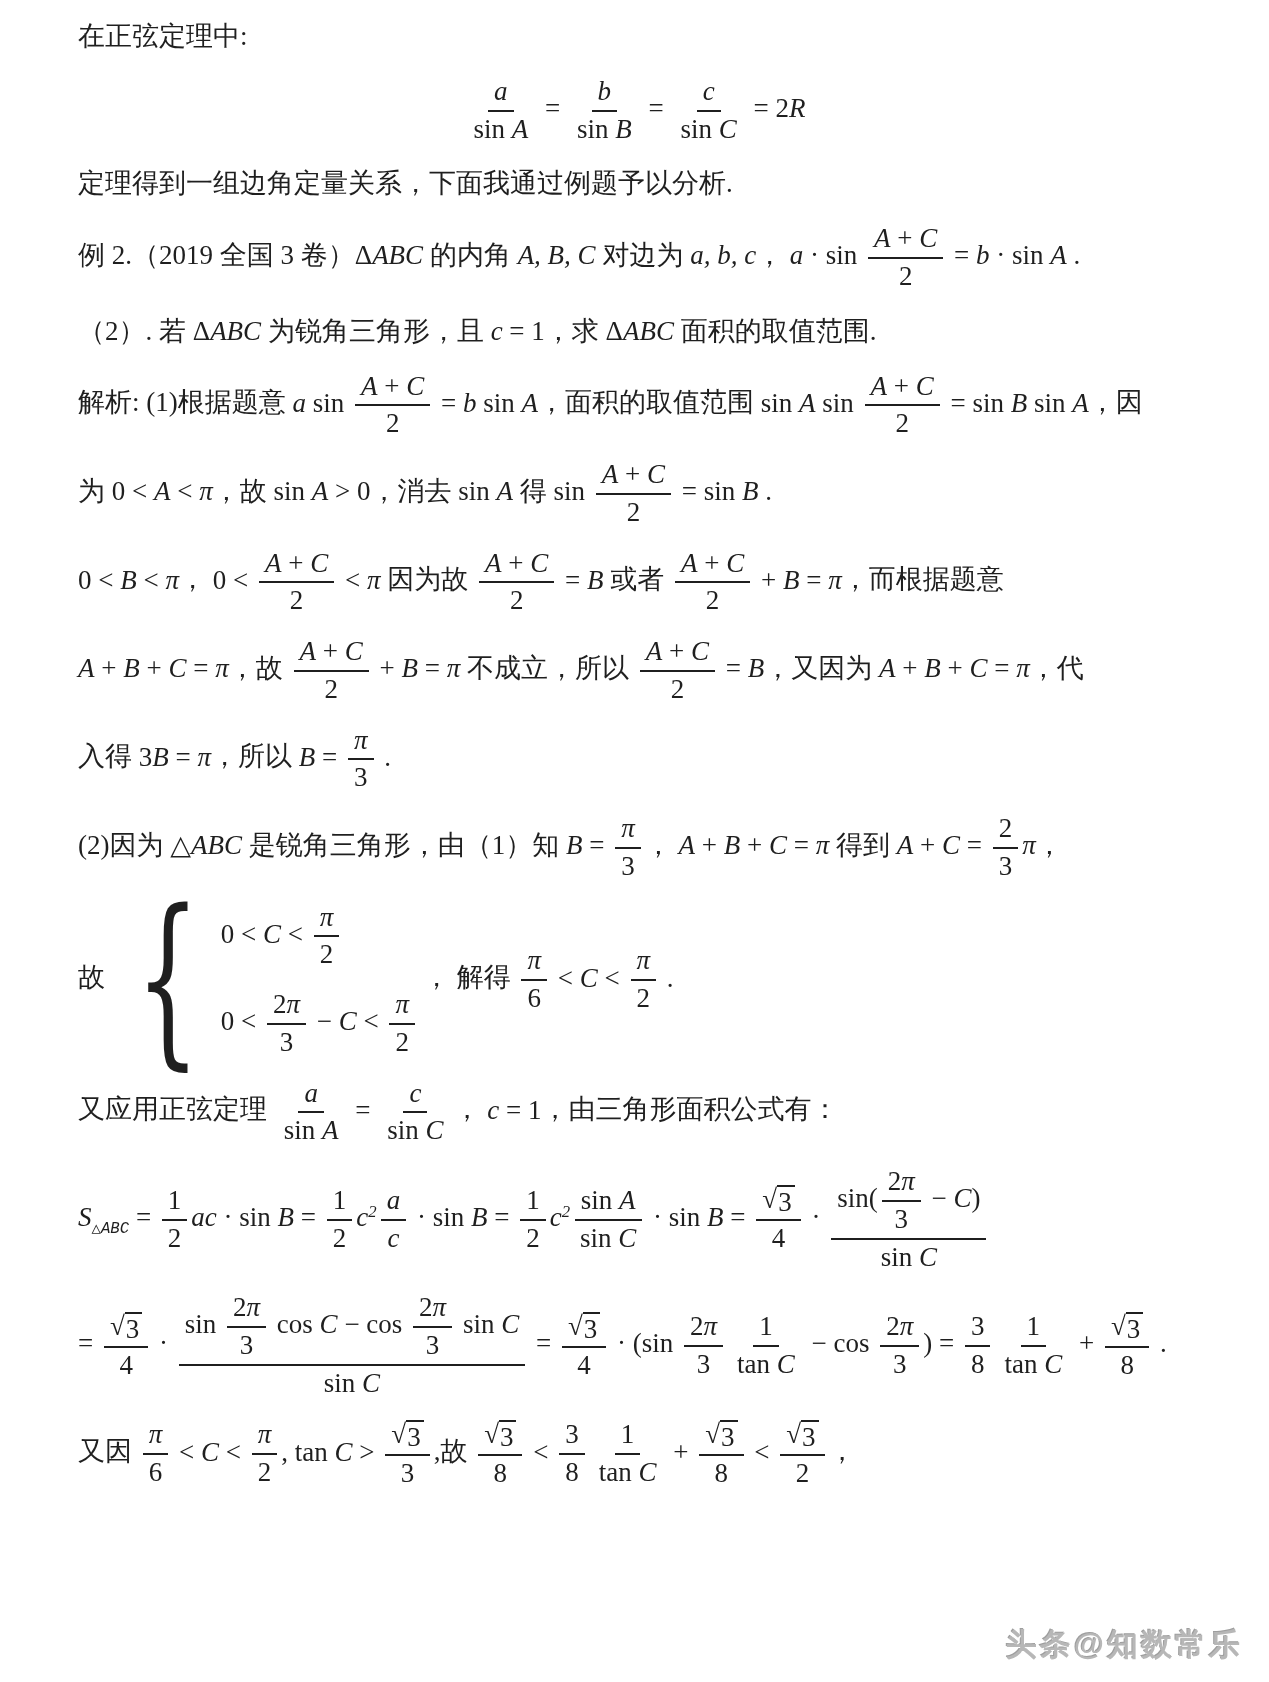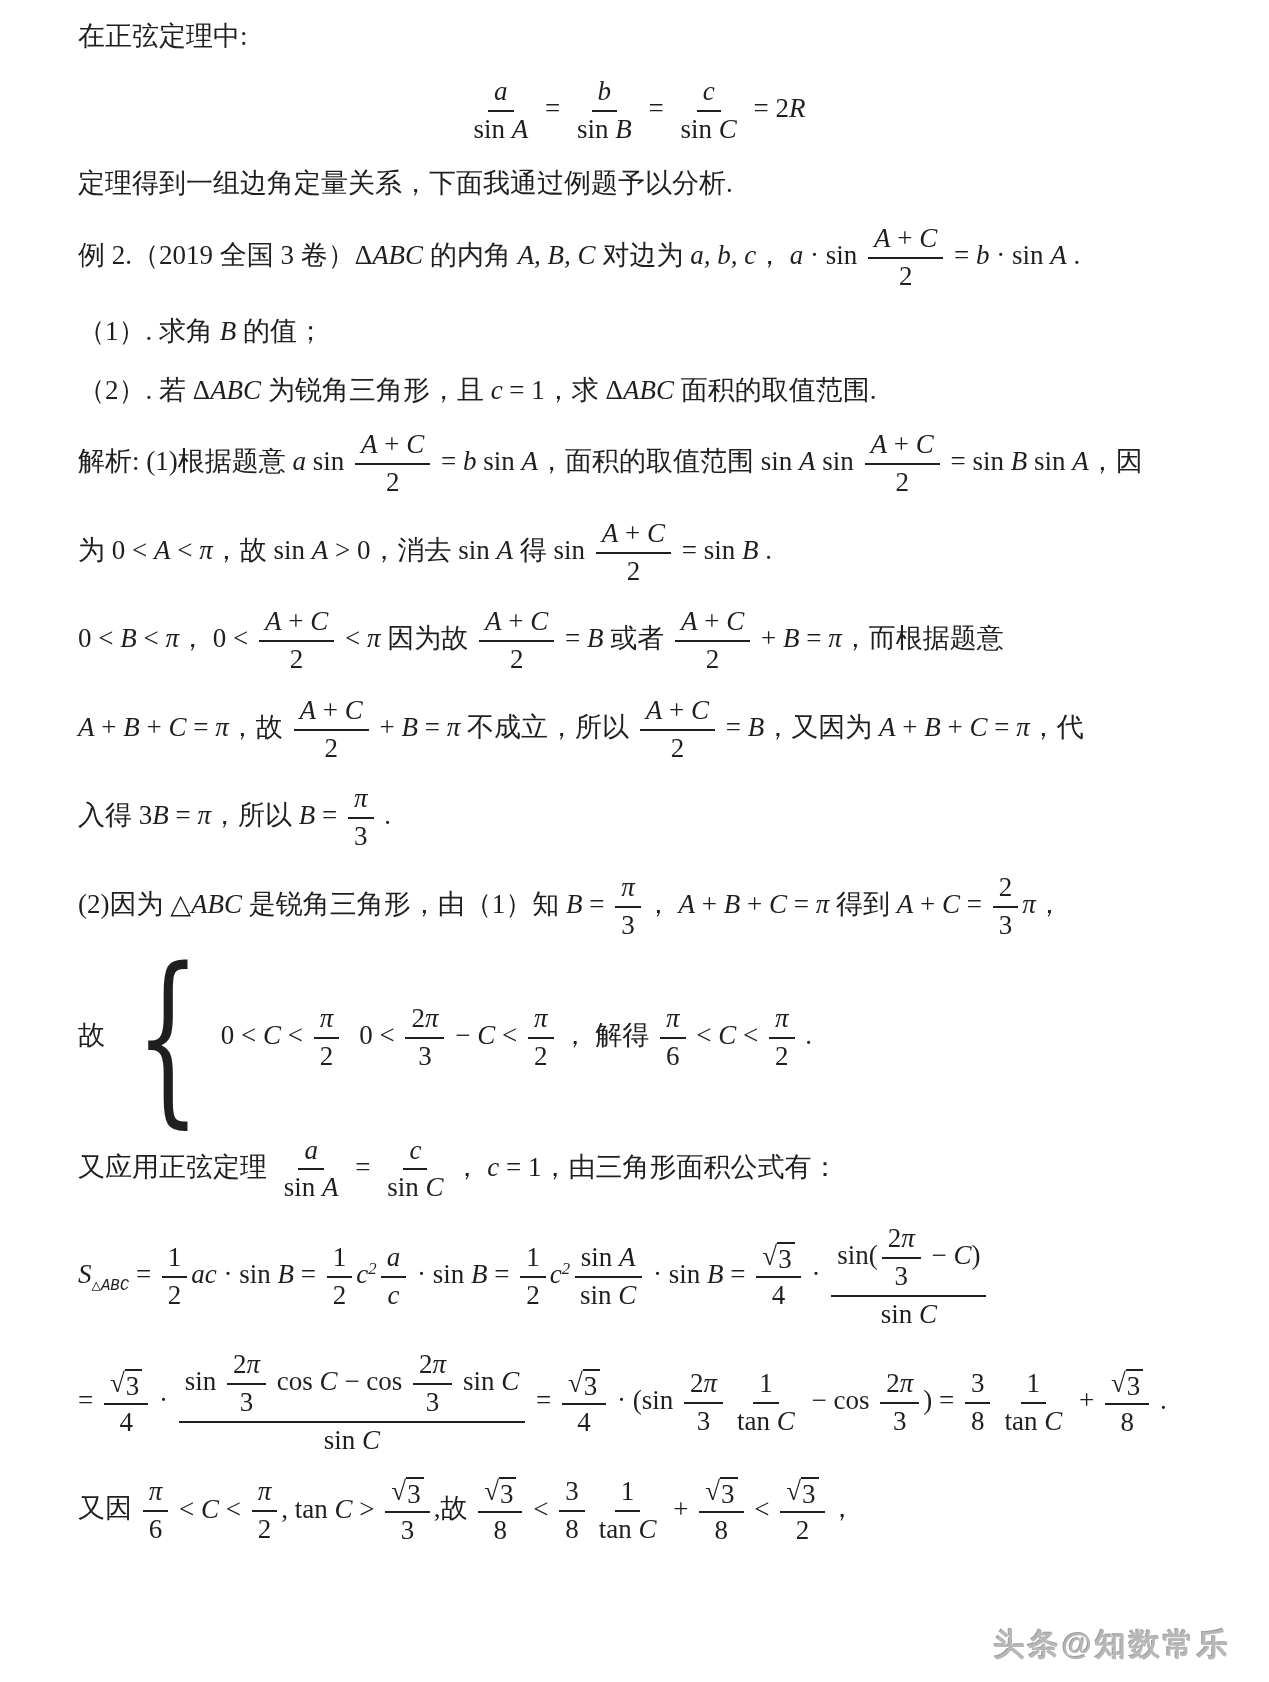--- a/index.html
+++ b/index.html
@@ -36,25 +36,25 @@
   .sqrt { display: inline-flex; align-items: flex-start; }
   .sqrt .rad { line-height: 1.1; }
   .sqrt .rv { border-top: 2px solid #1f1f1f; padding: 0 3px 0 1px; line-height: 1.15; }
   .sys { display: inline-flex; align-items: center; vertical-align: middle; margin: 0 4px; }
   .sys .brace {
     font-family: "DejaVu Serif", serif;
     font-size: 185px; font-weight: 300; line-height: 0.85;
     transform: scaleX(0.55); transform-origin: center;
     margin-right: -6px;
   }
-  .sys .rows { display: inline-flex; flex-direction: row; gap: 16px; align-items: flex-start; }
+  .sys .rows { display: inline-flex; flex-direction: column; gap: 16px; align-items: flex-start; }
   .sys .row { display: block; }
   .watermark {
     position: absolute;
-    right: 38px; bottom: 16px;
+    right: 26px; bottom: 16px;
     font-size: 31px; font-weight: bold;
     letter-spacing: 3px;
     color: #b7b7b7;
     text-shadow: 1px 1px 0 #ffffff, -1px -1px 0 #9e9e9e;
     font-family: "Liberation Sans", sans-serif;
   }
 </style>
 </head>
 <body style="background: rgb(255, 255, 255);">
 
@@ -69,21 +69,20 @@
           <span class="den"><span class="rm">sin </span><span class="it">B</span></span>
         </span><span class="rm"> = </span><span class="frac">
           <span class="num"><span class="it">c</span></span>
           <span class="den"><span class="rm">sin </span><span class="it">C</span></span>
         </span><span class="rm"> = 2</span><span class="it">R</span></div>
       <div class="line"><span class="tx">定理得到一组边角定量关系，下面我通过例题予以分析.</span></div>
       <div class="line"><span class="tx">例 2.（2019 全国 3 卷）</span><span class="rm">Δ</span><span class="it">ABC</span><span class="tx"> 的内角 </span><span class="it">A, B, C</span><span class="tx"> 对边为 </span><span class="it">a, b, c</span><span class="tx">， </span><span class="it">a</span><span class="rm"> · sin </span><span class="frac">
           <span class="num"><span class="it">A</span><span class="rm"> + </span><span class="it">C</span></span>
           <span class="den"><span class="rm">2</span></span>
         </span><span class="rm"> = </span><span class="it">b</span><span class="rm"> · sin </span><span class="it">A</span><span class="rm"> .</span></div>
-      <div class="line"><span class="tx">（1）. 求角 </span><span class="it">B</span><span class="tx"> 的值；</span></div>
       <div class="line"><span class="tx">（2）. 若 </span><span class="rm">Δ</span><span class="it">ABC</span><span class="tx"> 为锐角三角形，且 </span><span class="it">c</span><span class="rm"> = 1</span><span class="tx">，求 </span><span class="rm">Δ</span><span class="it">ABC</span><span class="tx"> 面积的取值范围.</span></div>
       <div class="line"><span class="tx">解析: (1)根据题意 </span><span class="it">a</span><span class="rm"> sin </span><span class="frac">
           <span class="num"><span class="it">A</span><span class="rm"> + </span><span class="it">C</span></span>
           <span class="den"><span class="rm">2</span></span>
         </span><span class="rm"> = </span><span class="it">b</span><span class="rm"> sin </span><span class="it">A</span><span class="tx">，面积的取值范围 </span><span class="rm">sin </span><span class="it">A</span><span class="rm"> sin </span><span class="frac">
           <span class="num"><span class="it">A</span><span class="rm"> + </span><span class="it">C</span></span>
           <span class="den"><span class="rm">2</span></span>
         </span><span class="rm"> = sin </span><span class="it">B</span><span class="rm"> sin </span><span class="it">A</span><span class="tx">，因</span></div>
       <div class="line"><span class="tx">为 </span><span class="rm">0 &lt; </span><span class="it">A</span><span class="rm"> &lt; </span><span class="it">π</span><span class="tx">，故 </span><span class="rm">sin </span><span class="it">A</span><span class="rm"> &gt; 0</span><span class="tx">，消去 </span><span class="rm">sin </span><span class="it">A</span><span class="tx"> 得 </span><span class="rm">sin </span><span class="frac">
           <span class="num"><span class="it">A</span><span class="rm"> + </span><span class="it">C</span></span>

